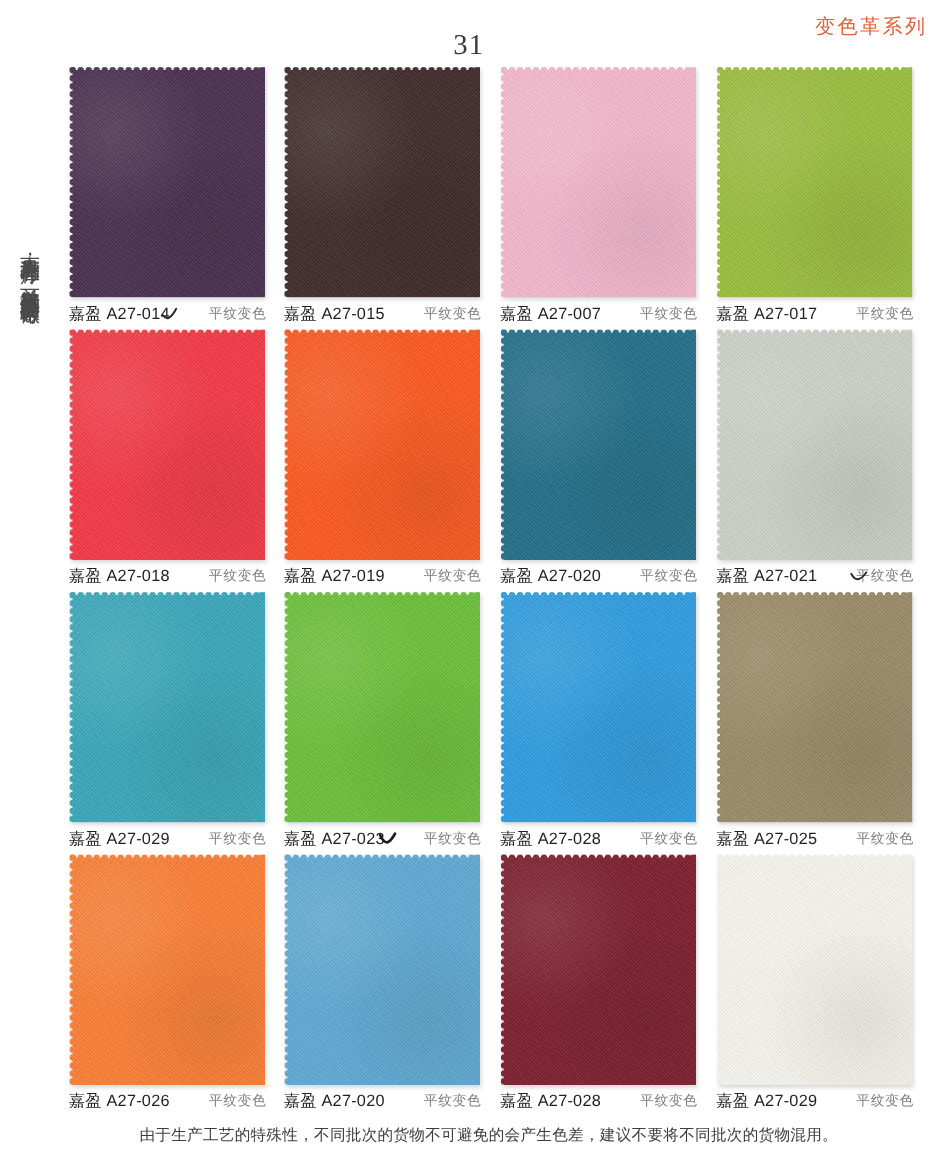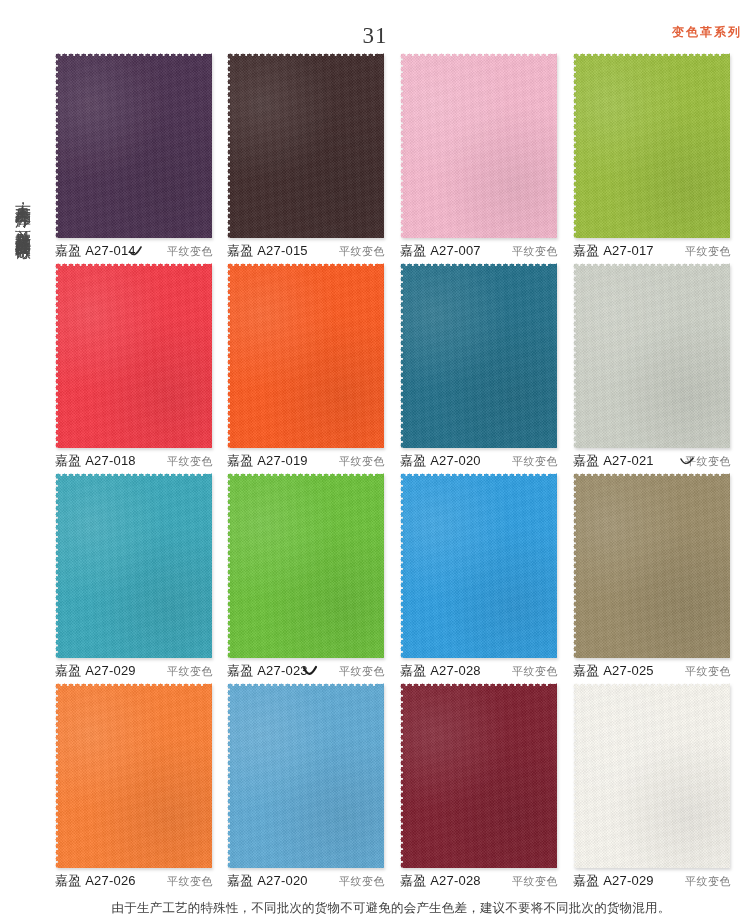--- a/index.html
+++ b/index.html
@@ -32,23 +32,23 @@
     text-align: center;
     font-family: "Liberation Serif", "DejaVu Serif", serif;
     font-size: 23px;
     letter-spacing: 1px;
     color: #3a3a3a;
     line-height: 1;
   }
   .series-title {
     position: absolute;
     right: 8px;
-    top: 26px;
-    font-size: 12px;
-    font-weight: 700;
+    top: 14px;
+    font-size: 16px;
+    font-weight: 400;
     letter-spacing: 2px;
     color: #e2613a;
     line-height: 1;
     white-space: nowrap;
   }
 
   
   .side-note {
     position: absolute;
     left: 8px;

